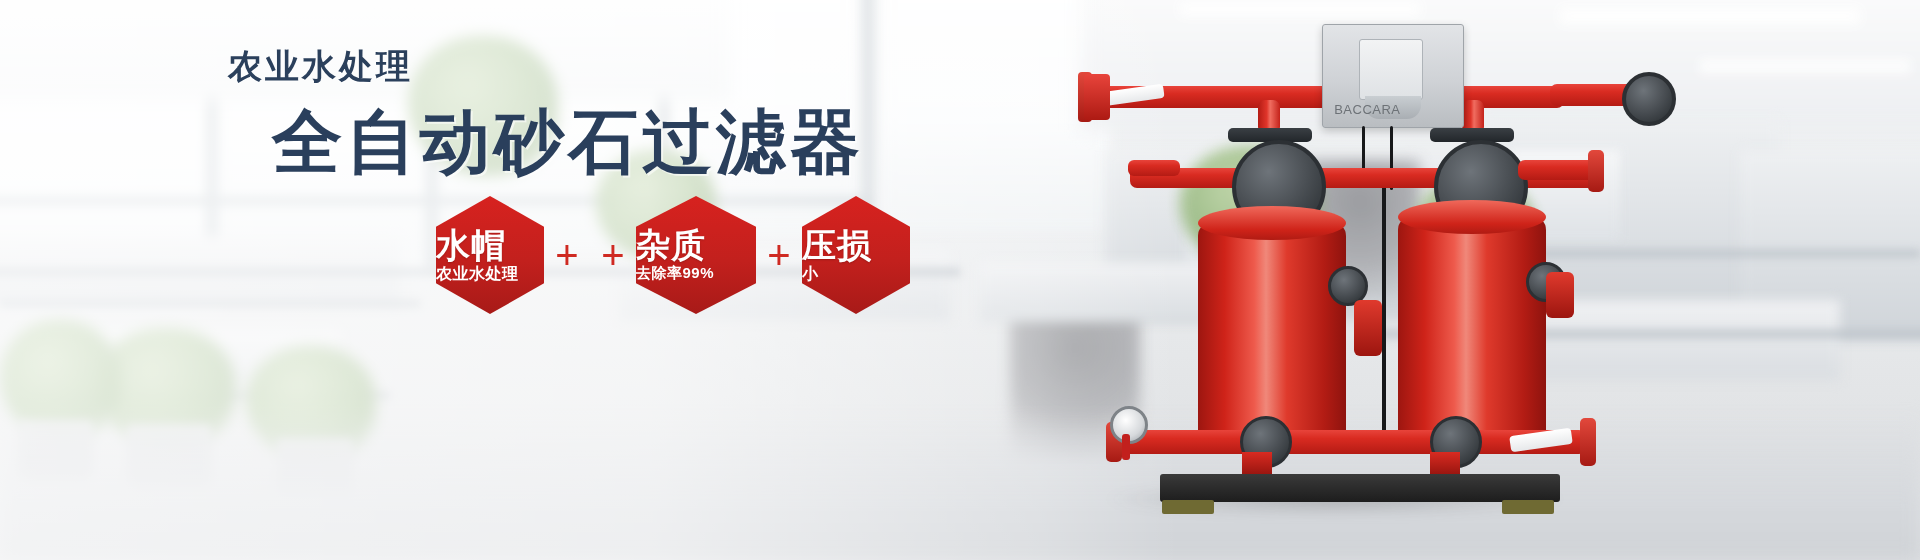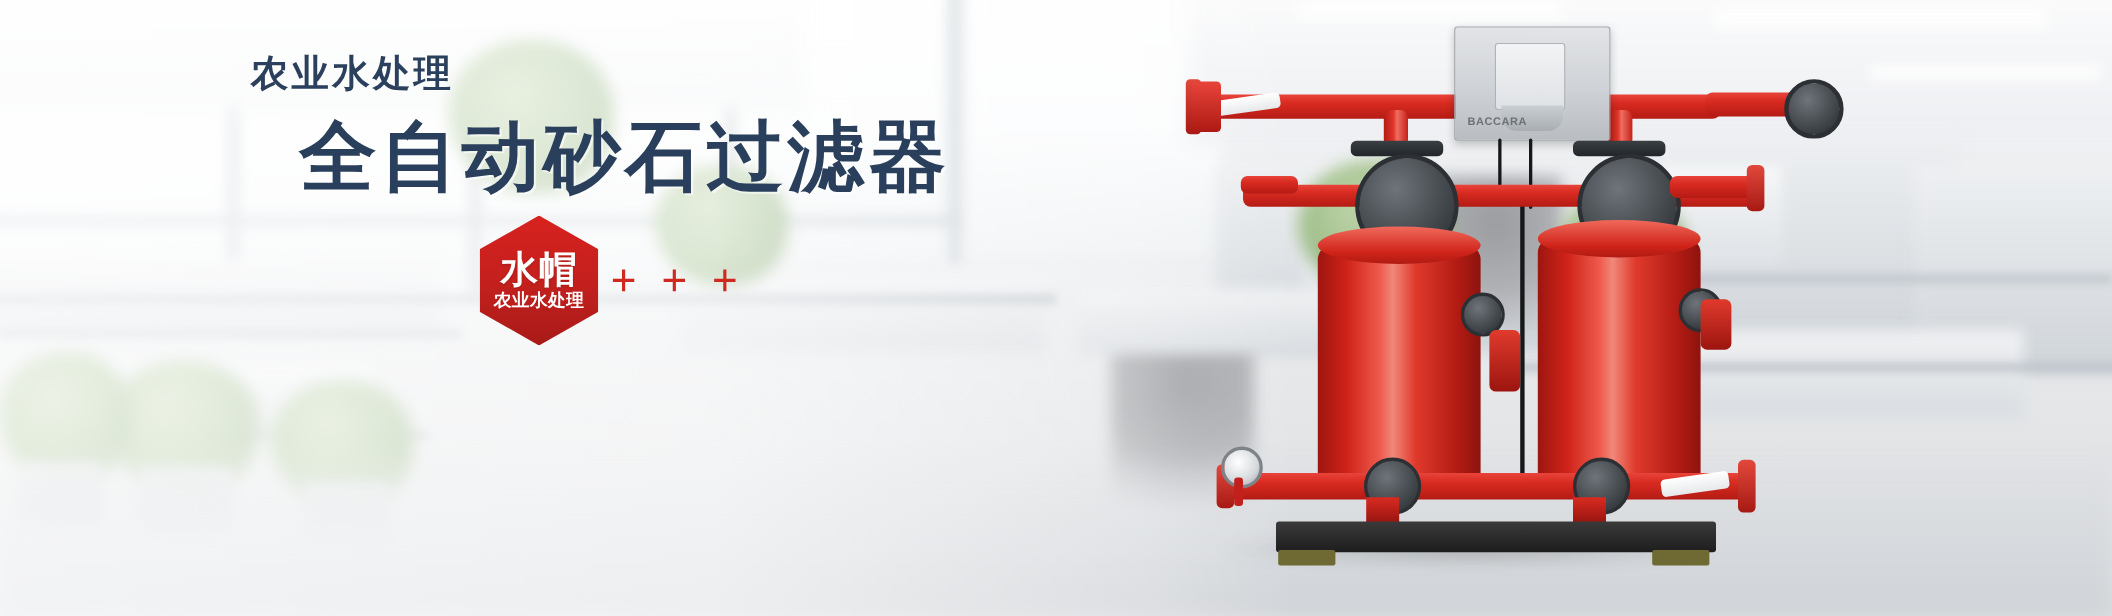--- a/index.html
+++ b/index.html
@@ -120,21 +120,21 @@
 
   
   .badges{
     position:absolute;left:436px;top:196px;
     display:flex;align-items:center;gap:0;
   }
   .hex{
     position:relative;
     width:108px;height:118px;
     display:flex;flex-direction:column;
-    align-items:center;justify-content:center;
+    align-items:flex-start;justify-content:center;
     color:#fff;
     background:linear-gradient(180deg,#d7221f 0%,#c2201d 55%,#a81a18 100%);
     clip-path:polygon(50% 0%,100% 26%,100% 74%,50% 100%,0% 74%,0% 26%);
     box-shadow:0 2px 6px rgba(0,0,0,.18);
   }
   .hex-w{width:120px;}
   .hex-main{
     font-size:34px;font-weight:bold;letter-spacing:1px;line-height:1.02;
     margin-bottom:2px;text-shadow:0 1px 2px rgba(0,0,0,.18);
   }
@@ -188,21 +188,21 @@
     background:linear-gradient(180deg,#f2f3f4,#dfe2e5);
     border:1px solid #aeb3b8;border-radius:3px;
   }
   .ctrl-knob{
     position:absolute;left:30%;bottom:8%;width:40%;height:22%;
     background:linear-gradient(180deg,#c9ced2,#a9aeb3);
     border-radius:0 0 14px 14px;
   }
   .ctrl-brand{
     position:absolute;left:8%;bottom:10%;
-    font-size:10px;color:#6d7277;font-weight:bold;letter-spacing:.5px;
+    font-size:13px;color:#6d7277;font-weight:normal;letter-spacing:.5px;
   }
   .base-plate{
     background:linear-gradient(180deg,#3a3a3a,#1d1d1d);
     border-radius:3px;
   }
   .foot{background:#6f6a33;border-radius:2px;}
   .gauge{
     background:radial-gradient(circle at 40% 35%,#ffffff,#d6d9dc 60%,#9aa0a5);
     border:3px solid #7e8388;border-radius:50%;
   }
@@ -290,23 +290,31 @@
       <div class="hex">
         <div class="hex-main">水帽</div>
         <div class="hex-sub">农业水处理</div>
       </div>
 
       <div class="plus">+</div>
 
 
       <div class="plus">+</div>
 
+      <div class="hex hex-w">
+        <div class="hex-main">杂质</div>
+        <div class="hex-sub hex-sub-sm">去除率99%</div>
+      </div>
 
       <div class="plus">+</div>
 
+      <div class="hex">
+        <div class="hex-main">压损</div>
+        <div class="hex-sub">小</div>
+      </div>
 
     </div>
   </div>
 
   <div class="product">
 
     <div class="shadow-soft"></div>
 
     <div class="pp red-pipe" style="left:84px;top:86px;width:470px;height:22px;"></div>
     <div class="pp cap-white" style="left:92px;top:88px;width:62px;height:14px;"></div>

